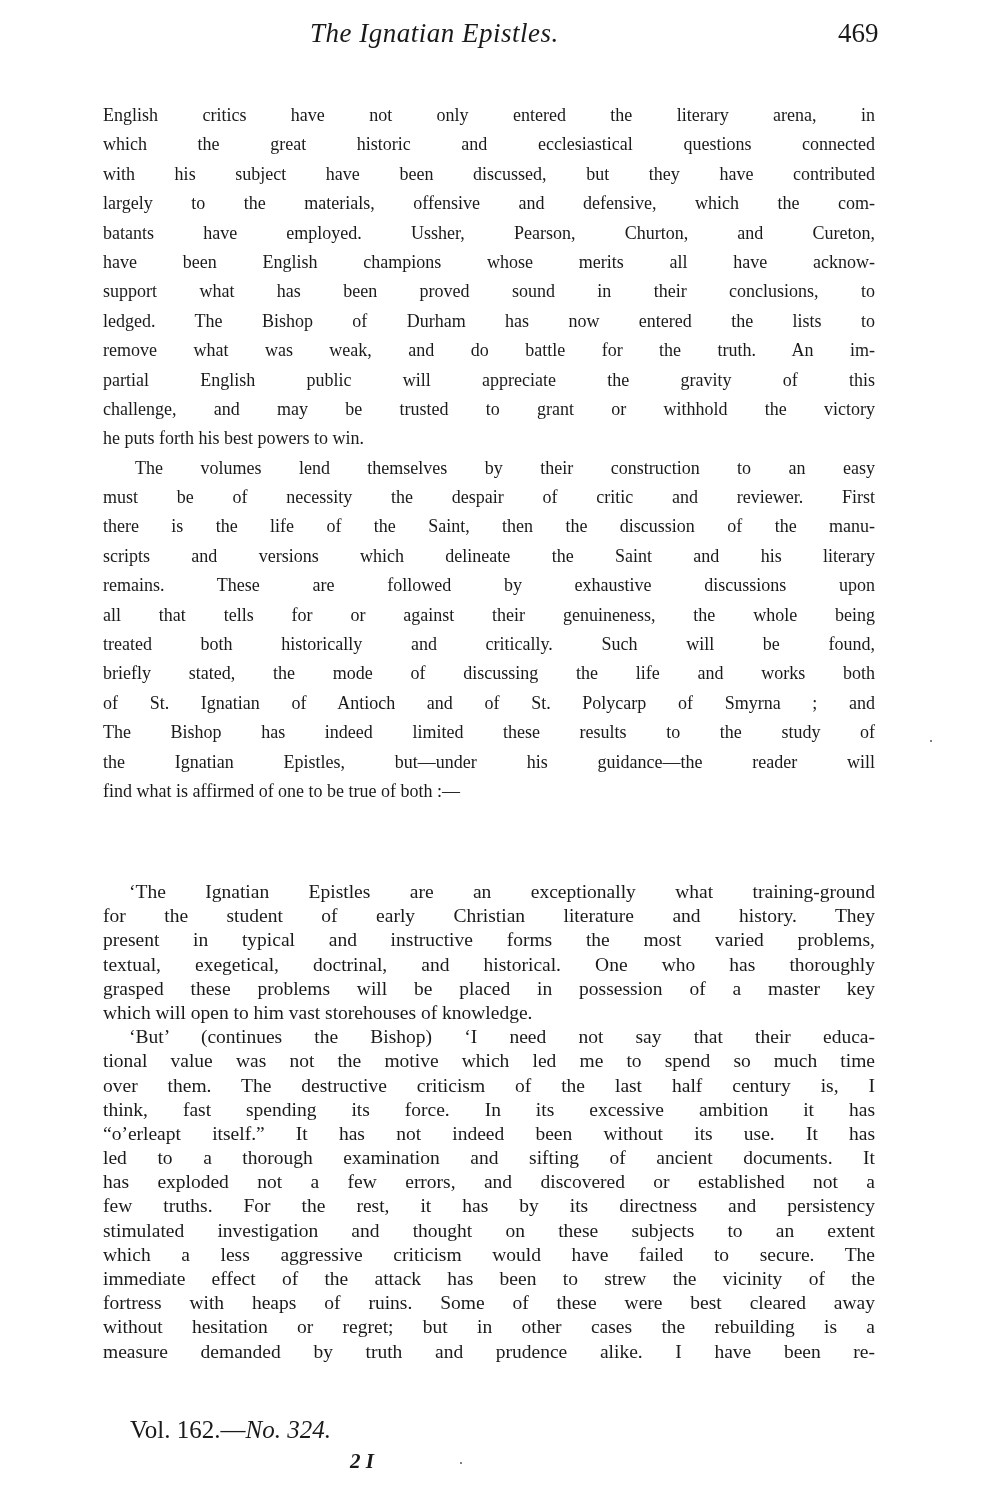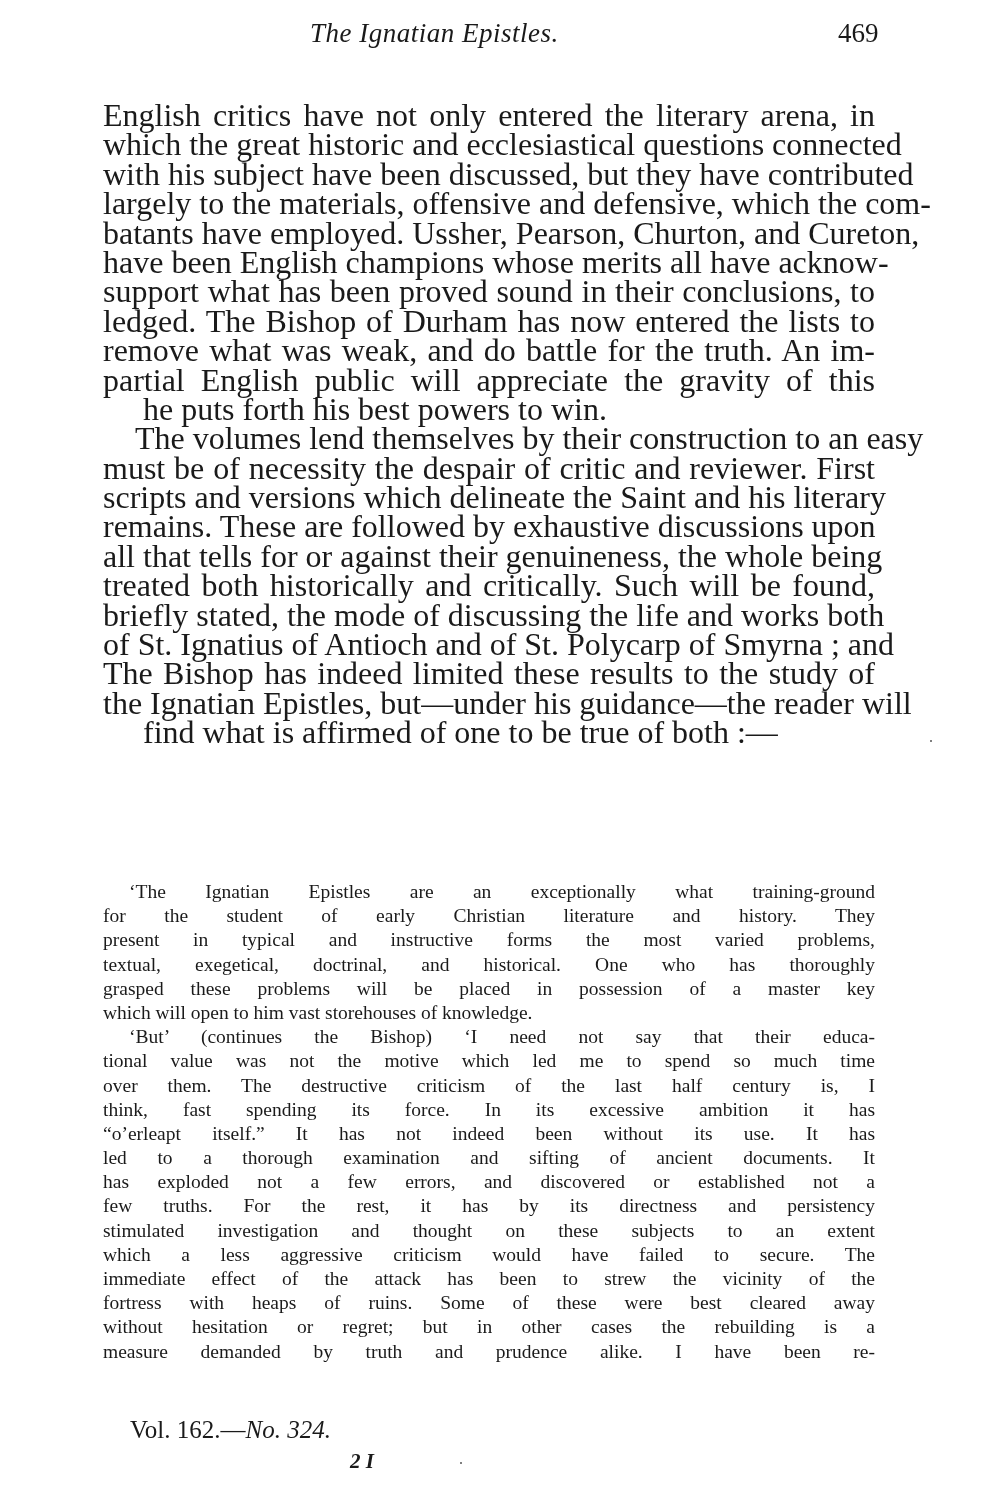--- a/index.html
+++ b/index.html
@@ -1,23 +1,23 @@
 <!DOCTYPE html>
 <html><head>
 <meta charset="utf-8">
 <style>
   html, body { margin: 0; padding: 0; background: #ffffff; }
   body { width: 1000px; height: 1487px; position: relative; overflow: hidden; color: #1a1a1a; }
   .page { position: absolute; left: 0; top: 0; width: 1000px; height: 1487px; }
   .running-head { position: absolute; top: 18px; left: 0; width: 819px; height: 40px; font-family: "Liberation Serif", serif; }
   .rh-title { position: absolute; left: 310px; top: 0; font-size: 27px; font-style: italic; letter-spacing: 0.5px; }
   .rh-page { position: absolute; left: 838px; top: 0; font-size: 27px; }
-  .body-text { position: absolute; left: 103px; top: 101px; width: 772px; font-family: "Liberation Serif", serif; font-size: 32px; line-height: 29.4px; }
+  .body-text { position: absolute; left: 103px; top: 101px; width: 772px; font-family: "Liberation Serif", serif; font-size: 18px; line-height: 29.4px; }
   .line { display: block; white-space: nowrap; text-align: justify; text-align-last: justify; height: 29.4px; }
-  .line.last { text-align-last: left; margin-left: 40px; }
+  .line.last { text-align-last: left; }
   .line.indent { padding-left: 32px; }
   .quote { position: absolute; left: 103px; top: 880px; width: 772px; font-family: "Liberation Serif", serif; font-size: 19.5px; line-height: 24.2px; }
   .qline { display: block; white-space: nowrap; text-align: justify; text-align-last: justify; height: 24.2px; }
   .qline.last { text-align-last: left; }
   .qline.indent { padding-left: 26px; }
   .footer { position: absolute; top: 1416px; left: 0; width: 1000px; font-family: "Liberation Serif", serif; font-size: 25px; }
   .sig-vol { position: absolute; left: 130px; top: 0; }
   .sig-vol i { font-style: italic; }
   .sig-mark { position: absolute; left: 350px; top: 0; font-style: italic; font-weight: bold; font-size: 21px; margin-top: 33px; }
   .speck { position: absolute; width: 2px; height: 2px; background: #555; border-radius: 1px; }
@@ -37,31 +37,33 @@
       <span class="line">English critics have not only entered the literary arena, in</span>
       <span class="line">which the great historic and ecclesiastical questions connected</span>
       <span class="line">with his subject have been discussed, but they have contributed</span>
       <span class="line">largely to the materials, offensive and defensive, which the com-</span>
       <span class="line">batants have employed.  Ussher, Pearson, Churton, and Cureton,</span>
       <span class="line">have been English champions whose merits all have acknow-</span>
       <span class="line">support what has been proved sound in their conclusions, to</span>
       <span class="line">ledged.  The Bishop of Durham has now entered the lists to</span>
       <span class="line">remove what was weak, and do battle for the truth.  An im-</span>
       <span class="line">partial English public will appreciate the gravity of this</span>
+      <span class="line">challenge, and may be trusted to grant or withhold the victory</span>
       <span class="line last">he puts forth his best powers to win.</span>
     </div>
     <div>
       <span class="line indent">The volumes lend themselves by their construction to an easy</span>
       <span class="line">must be of necessity the despair of critic and reviewer.  First</span>
+      <span class="line">there is the life of the Saint, then the discussion of the manu-</span>
       <span class="line">scripts and versions which delineate the Saint and his literary</span>
       <span class="line">remains.  These are followed by exhaustive discussions upon</span>
       <span class="line">all that tells for or against their genuineness, the whole being</span>
       <span class="line">treated both historically and critically.  Such will be found,</span>
       <span class="line">briefly stated, the mode of discussing the life and works both</span>
-      <span class="line">of St. Ignatius of Antioch and of St. Polycarp of Smyrna ; and</span>
+      <span class="line">of St. Ignatian of Antioch and of St. Polycarp of Smyrna ; and</span>
       <span class="line">The Bishop has indeed limited these results to the study of</span>
       <span class="line">the Ignatian Epistles, but—under his guidance—the reader will</span>
       <span class="line last">find what is affirmed of one to be true of both :—</span>
     </div>
   </div>
 
   <div class="quote">
     <div>
       <span class="qline indent">‘The Ignatian Epistles are an exceptionally what training-ground</span>
       <span class="qline">for the student of early Christian literature and history.  They</span>

